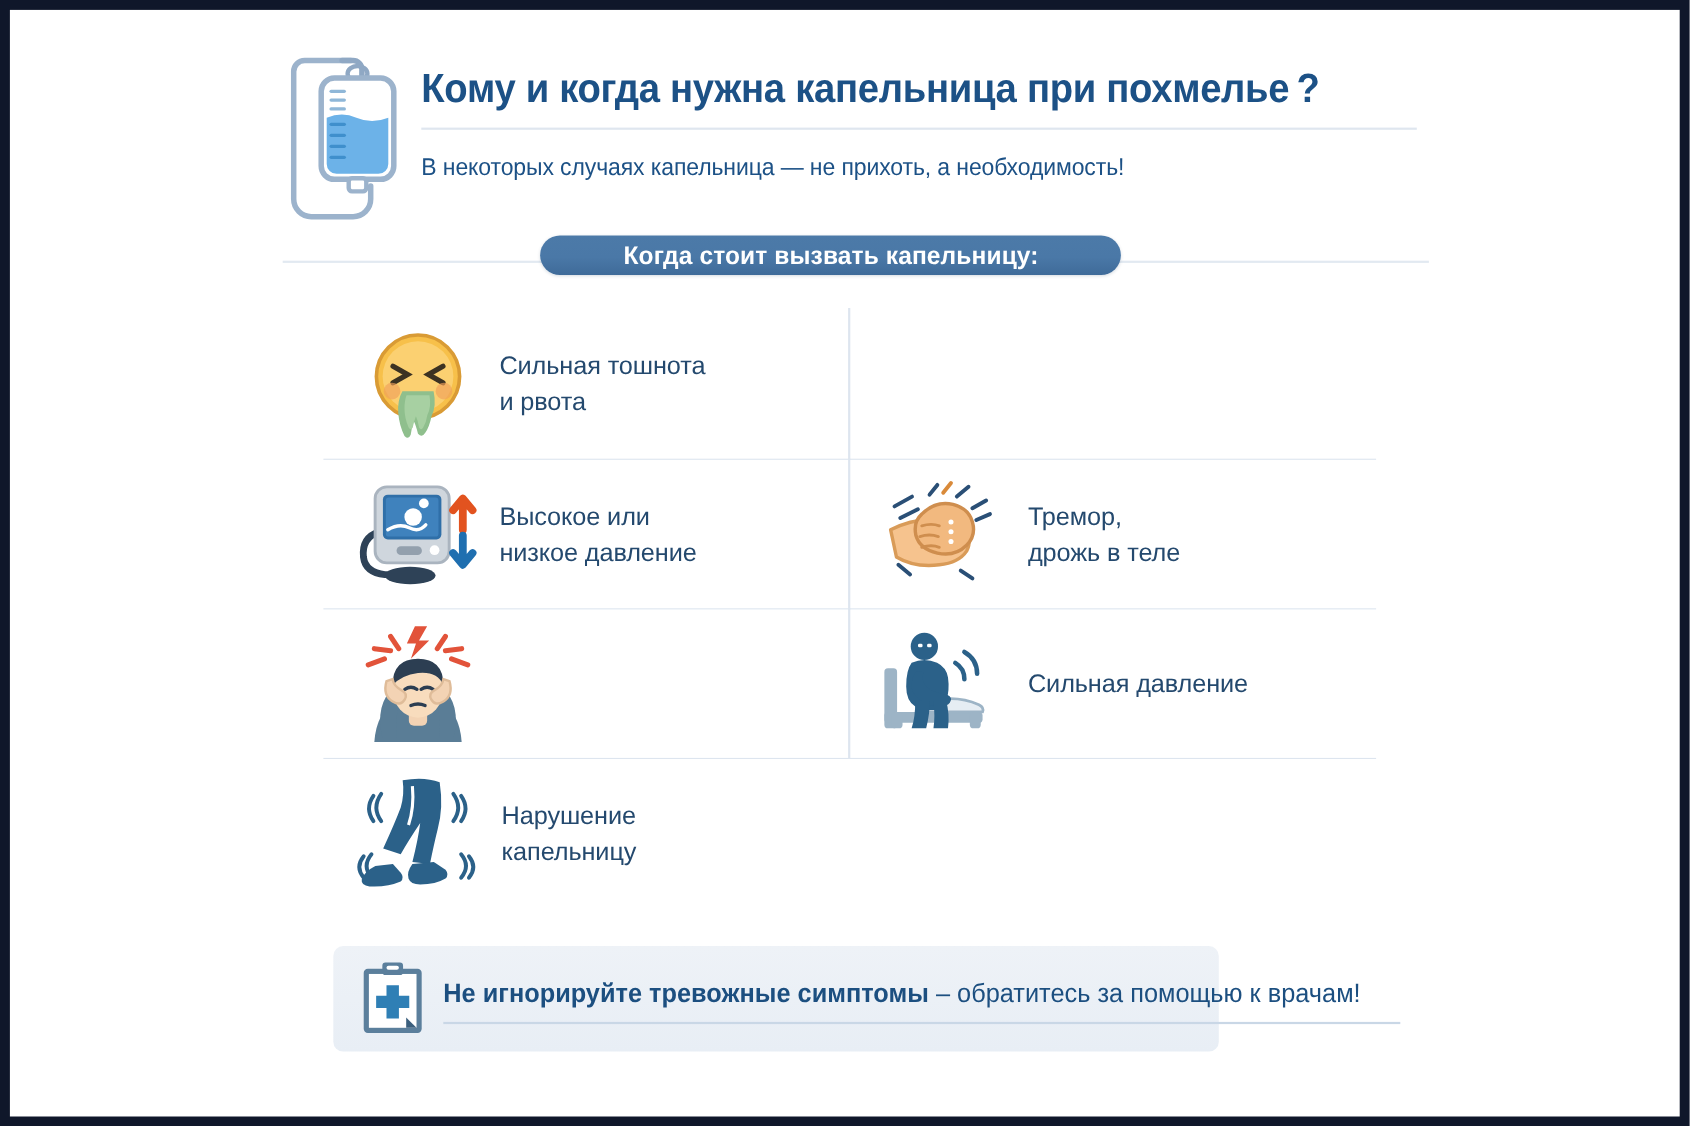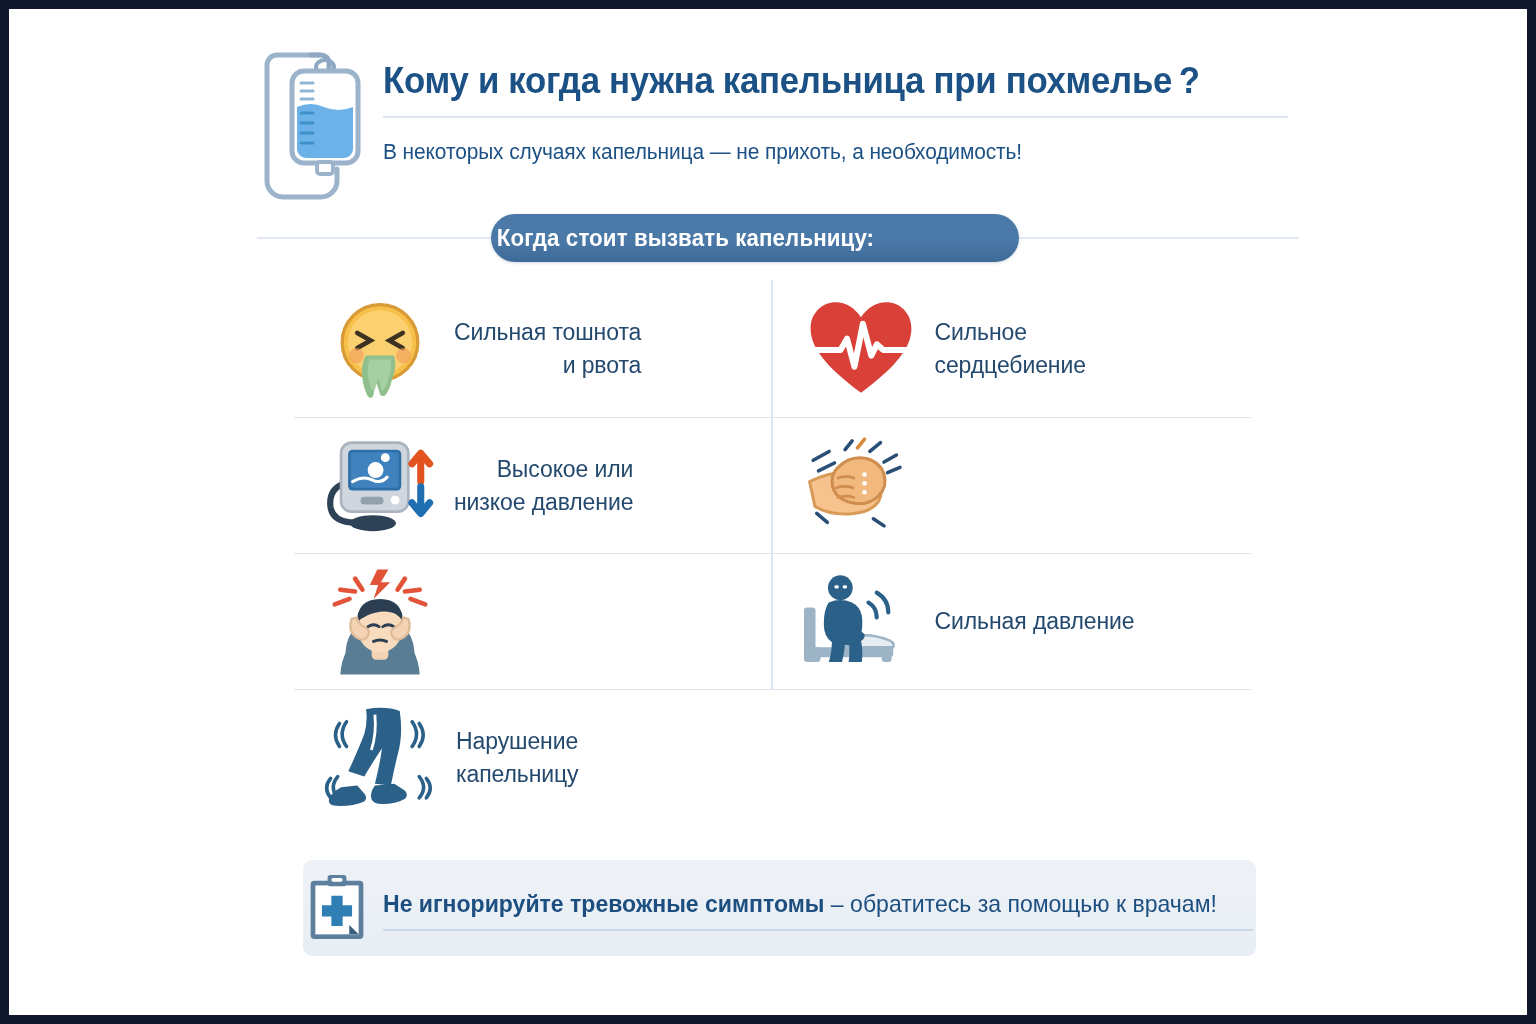--- a/index.html
+++ b/index.html
@@ -97,27 +97,27 @@
     top: 23px;
     width: 100%;
     height: 2px;
     background: #e2e9f1;
   }
   .banner-pill {
     position: absolute;
     left: 234px;
     top: 0px;
     width: 528px;
-    height: 48px;
+    height: 36px;
     border-radius: 24px;
     background: linear-gradient(#4c7aa8, #4a78a7 55%, #3f6b99);
     box-shadow: 0 1px 3px rgba(40,70,100,0.20);
     display: flex;
     align-items: center;
-    justify-content: flex-start;
+    justify-content: center;
   }
   .banner-pill-label {
     font-family: "Liberation Sans Narrow", "Liberation Sans", sans-serif;
     font-size: 23px;
     font-weight: bold;
     color: #ffffff;
     letter-spacing: 0.1px;
     white-space: nowrap;
     transform: scaleX(0.97);
   }
@@ -137,21 +137,21 @@
     box-sizing: border-box;
   }
   .grid-row + .grid-row { border-top: 1.6px solid #dde5ef; }
   .grid-cell {
     position: relative;
     width: 50%;
     display: flex;
     align-items: center;
     box-sizing: border-box;
   }
-  .grid-cell.left { padding-left: 24px; text-align: right; }
+  .grid-cell.left { padding-left: 24px; }
   .grid-cell.right { padding-left: 26px; }
   .grid-cell.left::after {
     content: "";
     position: absolute;
     right: 0;
     top: -1px;
     bottom: -1px;
     width: 1.6px;
     background: #dde5ef;
   }
@@ -170,27 +170,28 @@
     margin-left: 12px;
     letter-spacing: -0.1px;
     white-space: pre-line;
   }
 
   
   .footer {
     position: absolute;
     left: 294px;
     top: 851px;
-    width: 953px;
+    width: 805px;
     height: 96px;
     border-radius: 9px;
     background: linear-gradient(#eef2f7, #e8eef5);
     display: flex;
     align-items: center;
     box-sizing: border-box;
+    padding-left: 20px;
   }
   .footer-icon {
     width: 68px;
     min-width: 68px;
     height: 74px;
     display: flex;
     align-items: center;
     justify-content: center;
   }
   .footer-text-wrap {
@@ -281,30 +282,20 @@
             <circle cx="30" cy="62" r="8" fill="#f0a05a" opacity="0.65"></circle>
             <circle cx="80" cy="62" r="8" fill="#f0a05a" opacity="0.65"></circle>
             <path d="M40 62 h30 q3 14 -2 24 q-2 10 -6 16 q-3 5 -7 1 q-2 -8 -4 -12 q-2 5 -3 13 q-2 5 -6 1 q-5 -10 -6 -22 q-1 -12 4 -21 Z" fill="#8fbf8d"></path>
             <path d="M44 66 h22 q2 11 -2 19 q-1 7 -4 12 q-2 3 -4 0 q-1 -7 -3 -11 q-2 5 -3 11 q-2 3 -4 0 q-4 -9 -4 -18 q0 -8 2 -13 Z" fill="#a7d0a2"></path>
           </svg>
         </div>
         <div class="cell-label">Сильная тошнота
 и рвота</div>
       </div>
 
-      <div class="grid-cell right">
-        <div class="cell-icon">
-          <svg viewBox="0 0 120 110" width="112" height="104">
-            <path d="M60 102 C20 72 6 52 6 33 C6 16 19 5 33 5 C44 5 53 11 60 21 C67 11 76 5 87 5 C101 5 114 16 114 33 C114 52 100 72 60 102 Z" fill="#d94038"></path>
-            <path d="M10 56 H38 L45 44 L53 74 L62 28 L71 62 L77 50 L84 56 H110" fill="none" stroke="#ffffff" stroke-width="6.5" stroke-linejoin="round" stroke-linecap="round"></path>
-          </svg>
-        </div>
-        <div class="cell-label">Сильное
-сердцебиение</div>
-      </div>
     </div>
 
     <div class="grid-row">
 
       <div class="grid-cell left">
         <div class="cell-icon">
           <svg viewBox="0 0 140 110" width="130" height="102">
 
             <path d="M30 52 q-18 6 -16 26 q2 16 22 18 h20" fill="none" stroke="#2e4257" stroke-width="7" stroke-linecap="round"></path>
             <ellipse cx="62" cy="97" rx="26" ry="9" fill="#2e4257"></ellipse>
@@ -350,20 +341,22 @@
               <path d="M42 57 q10 -3 19 0"></path>
               <path d="M44 68 q10 -3 18 0"></path>
             </g>
             <g fill="#ffffff">
               <circle cx="74" cy="42" r="2.6"></circle>
               <circle cx="74" cy="52" r="2.6"></circle>
               <circle cx="74" cy="62" r="2.6"></circle>
             </g>
           </svg>
         </div>
+        <div class="cell-label">Тремор,
+дрожь в теле</div>
       </div>
     </div>
 
     <div class="grid-row">
 
       <div class="grid-cell left">
         <div class="cell-icon">
           <svg viewBox="0 0 130 118" width="120" height="110">
 
             <g stroke="#e2533a" stroke-width="5" stroke-linecap="round">

